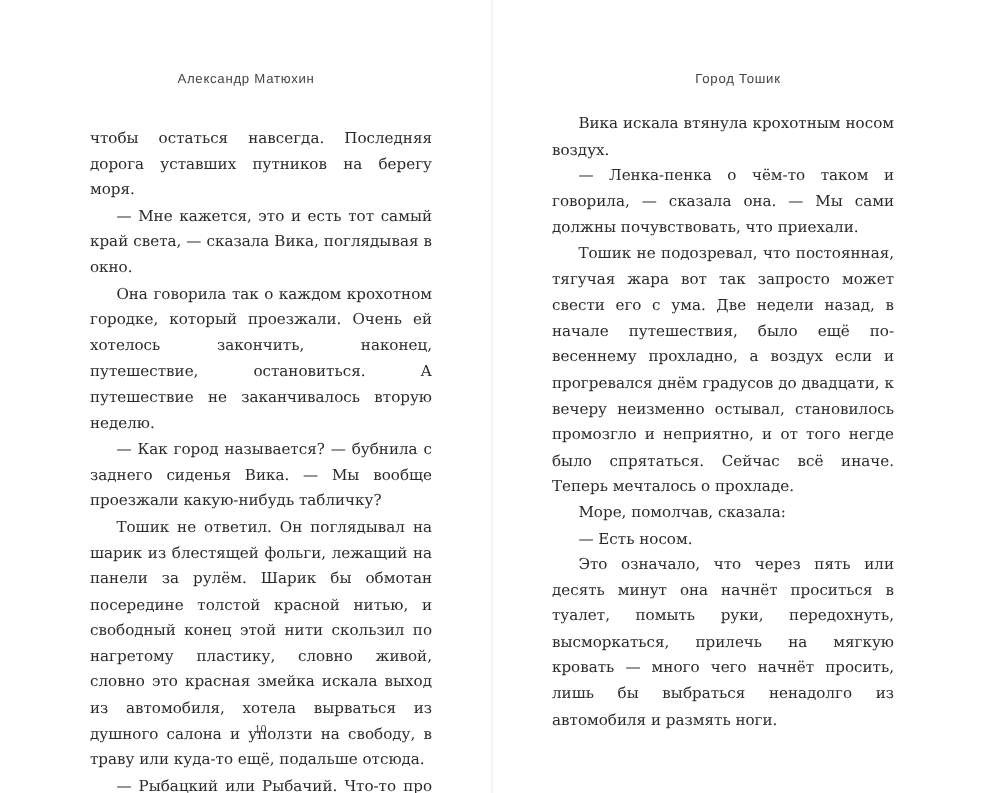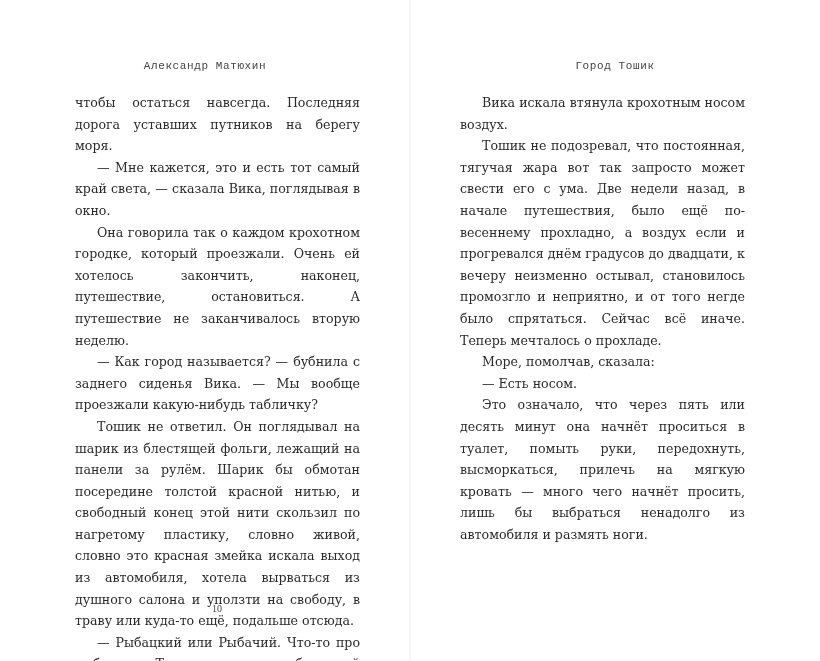--- a/index.html
+++ b/index.html
@@ -10,32 +10,32 @@
     color: #2a2a2a;
   }
   .page {
     position: absolute; top: 0; height: 661px;
   }
   .page.left { left: 0; width: 410px; }
   .page.right { left: 410px; width: 410px; }
   .running-head {
     position: absolute; top: 60px; left: 0; width: 100%;
     text-align: center;
-    font-family: Liberation Mono, monospace;
+    font-family: Liberation Sans, sans-serif;
     font-size: 11px; letter-spacing: 0.6px; color: #444;
   }
   .text-block {
     position: absolute; top: 92px; width: 285px;
     font-size: 12.6px; line-height: 21.6px;
     text-align: justify;
   }
   .page.left .text-block { left: 75px; }
   .page.right .text-block { left: 50px; }
   .text-block p { margin: 0; text-indent: 22px; text-align-last: left; }
-  .text-block p.noindent { text-indent: 0; }
+  .text-block p.noindent { text-indent: 0; margin-top: 12px; }
   .folio {
     position: absolute; top: 603px; width: 100%; text-align: center;
     font-family: Liberation Serif, serif;
     font-size: 10px; color: #444;
   }
   .page.left .folio { left: 12px; }
   .page.right .folio { left: -15px; }
   .gutter {
     position: absolute; left: 409px; top: 0; width: 2px; height: 661px;
     background: linear-gradient(to right, #fafafa, #f3f3f3, #fafafa);
@@ -56,19 +56,20 @@
   </div>
   <div class="folio">10</div>
 </div>
 
 <div class="gutter"></div>
 
 <div class="page right">
   <div class="running-head">Город Тошик</div>
   <div class="text-block">
     <p>Вика искала втянула крохотным носом воздух.</p>
+    <p>— Ленка-пенка о чём-то таком и говорила, — сказала она. — Мы сами должны почувствовать, что приехали.</p>
     <p>Тошик не подозревал, что постоянная, тягучая жара вот так запросто может свести его с ума. Две недели назад, в начале путешествия, было ещё по-весеннему прохладно, а воздух если и прогревался днём градусов до двадцати, к вечеру неизменно остывал, становилось промозгло и неприятно, и от того негде было спрятаться. Сейчас всё иначе. Теперь мечталось о прохладе.</p>
     <p>Море, помолчав, сказала:</p>
     <p>— Есть носом.</p>
     <p>Это означало, что через пять или десять минут она начнёт проситься в туалет, помыть руки, передохнуть, высморкаться, прилечь на мягкую кровать — много чего начнёт просить, лишь бы выбраться ненадолго из автомобиля и размять ноги.</p>
 
   </div>
 </div>
 
 </body></html>

